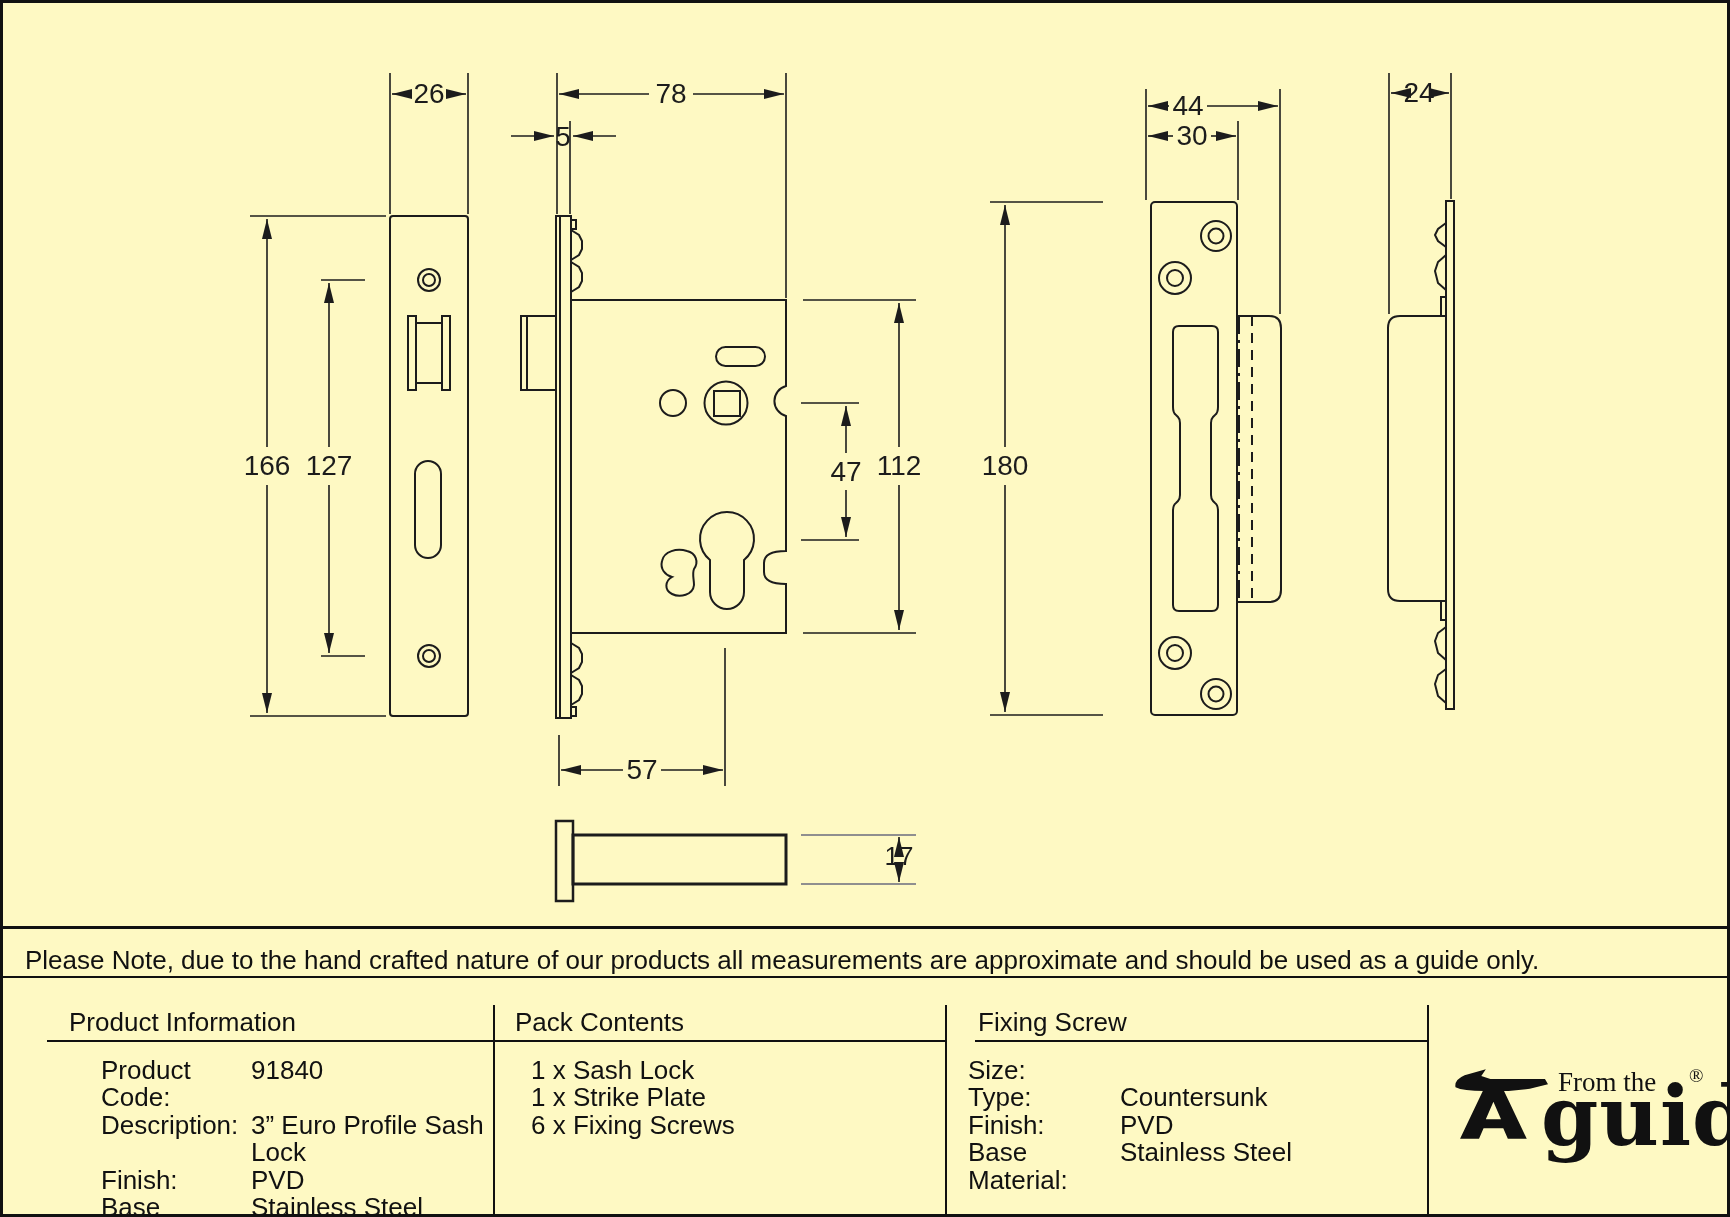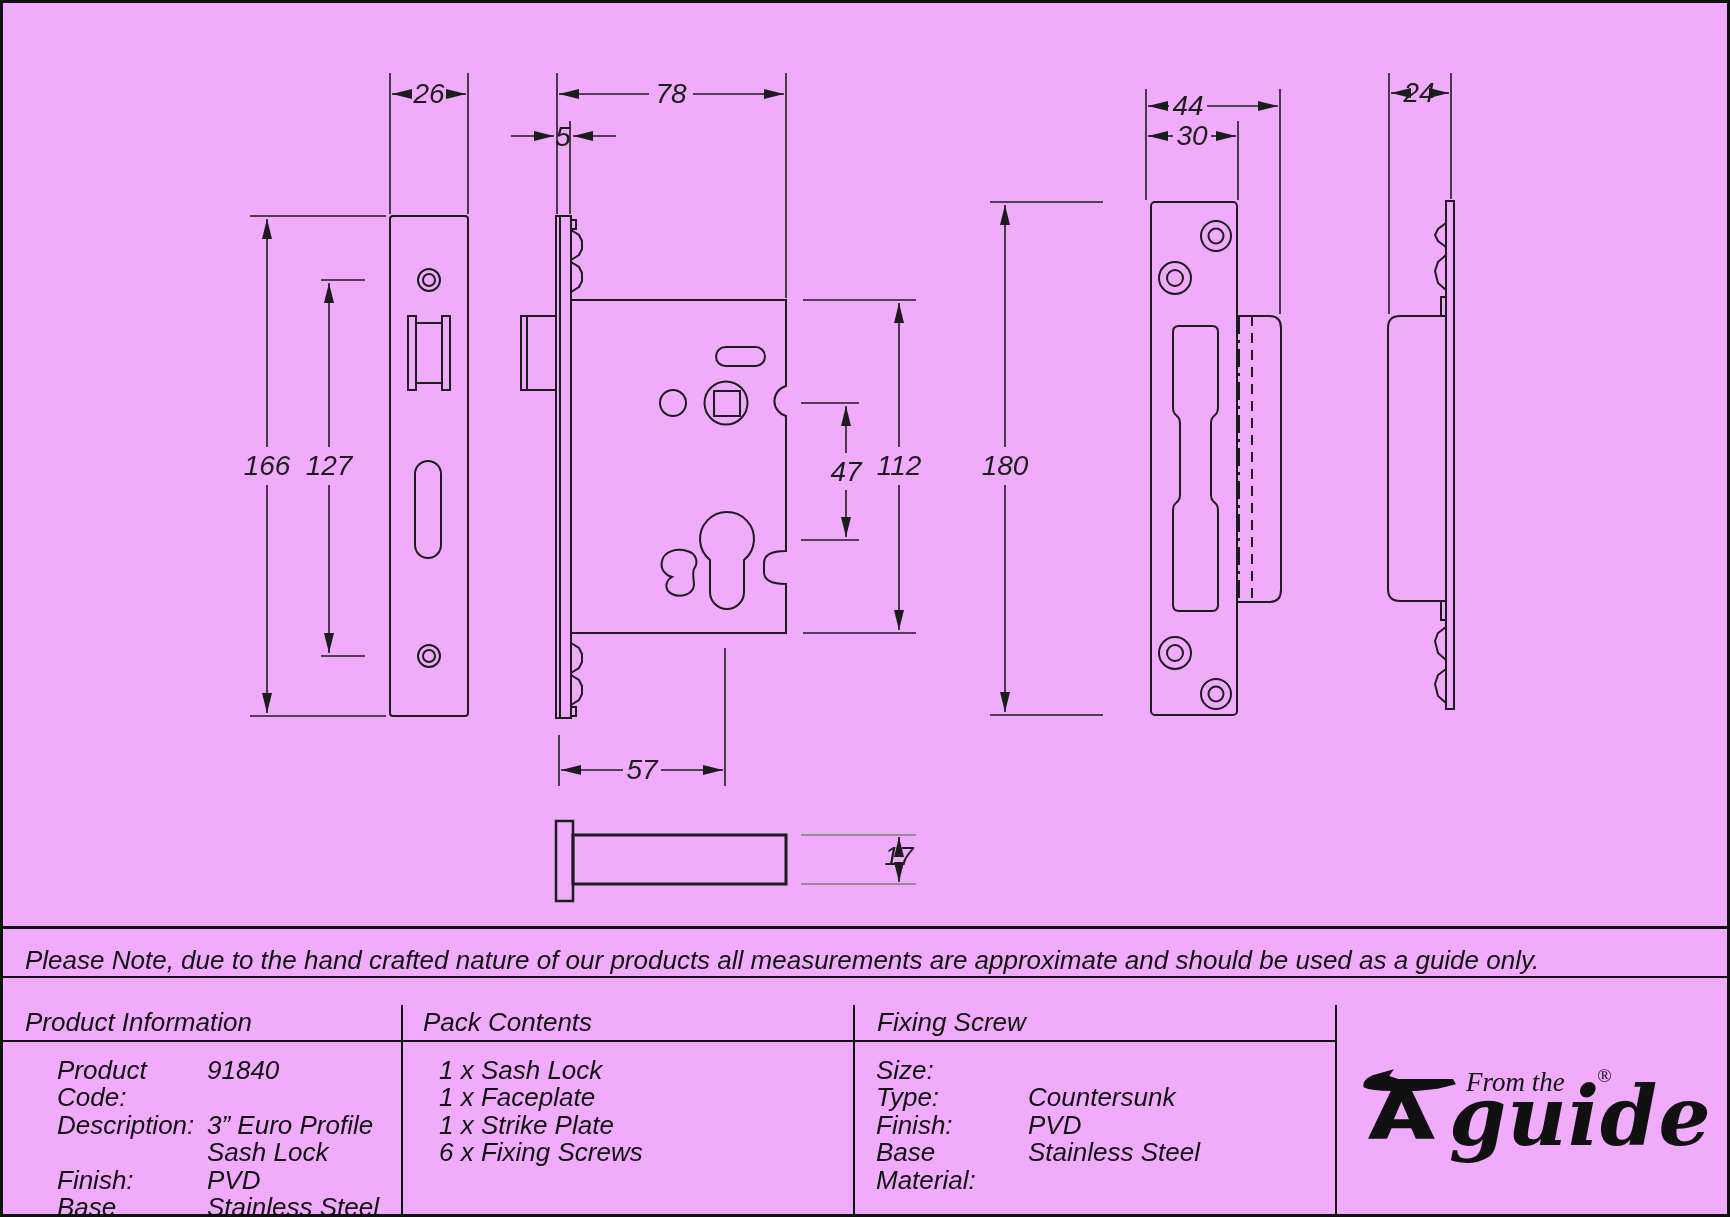--- a/index.html
+++ b/index.html
@@ -1,41 +1,41 @@
 <!DOCTYPE html>
 <html><head>
 <meta charset="utf-8">
 <style>
   html,body{margin:0;padding:0;background:#fff;}
   .sheet{
     position:relative;width:1730px;height:1217px;box-sizing:border-box;
-    border:3px solid #111;background:#f0abfc;overflow:hidden;
-    font-family:"Liberation Sans",sans-serif;color:#111;font-style:italic;
+    border:3px solid #111;background:#fef9c3;overflow:hidden;
+    font-family:"Liberation Sans",sans-serif;color:#111;
   }
   .drawing-area{position:absolute;left:0;top:0;width:1724px;height:950px;}
   svg text{font-family:"Liberation Sans",sans-serif;fill:#1c1c1c;}
   .note-band{
     position:absolute;left:0;right:0;top:923px;height:52px;
     border-top:3px solid #111;border-bottom:2px solid #111;box-sizing:border-box;
     display:flex;align-items:flex-end;padding-left:22px;font-size:26px;
   }
   .info-table{position:absolute;left:0;right:0;top:1002px;bottom:0;display:flex;}
   .col{box-sizing:border-box;height:100%;}
   .col.bordered{border-right:2px solid #111;}
-  .col1{width:400px;}
+  .col1{width:492px;padding-left:44px;}
   .col2{width:452px;}
   .col3{width:482px;}
   .col4{flex:1;position:relative;}
   .col-header{
     height:37px;box-sizing:border-box;border-bottom:2px solid #111;
     display:flex;align-items:center;font-size:26px;
   }
   .col1 .col-header{padding-left:22px;}
   .col2 .col-header{padding-left:20px;}
-  .col3 .col-header{padding-left:22px;}
+  .col3 .col-header{padding-left:3px;margin-left:28px;}
   .col-body{padding-top:15px;font-size:26px;line-height:27.4px;}
   .kv{display:flex;}
   .col1 .kv{padding-left:22px;}
   .col1 .kv .lbl{width:150px;flex:none;margin-left:32px;}
   .col3 .kv{padding-left:21px;}
   .col3 .kv .lbl{width:152px;flex:none;}
   .col2 .col-body{padding-left:36px;}
   .pc-item{display:block;}
   
   .logo{position:absolute;inset:0;}
@@ -225,21 +225,20 @@
           <span class="lbl">Base Material:</span>
           <span class="val">Stainless Steel</span>
         </div>
       </div>
     </div>
 
     <div class="col col2 bordered">
       <div class="col-header">Pack Contents</div>
       <div class="col-body">
         <span class="pc-item">1 x Sash Lock</span>
-        <span class="pc-item">1 x Faceplate</span>
         <span class="pc-item">1 x Strike Plate</span>
         <span class="pc-item">6 x Fixing Screws</span>
       </div>
     </div>
 
     <div class="col col3 bordered">
       <div class="col-header">Fixing Screw</div>
       <div class="col-body">
         <div class="kv">
           <span class="lbl">Size:</span>

